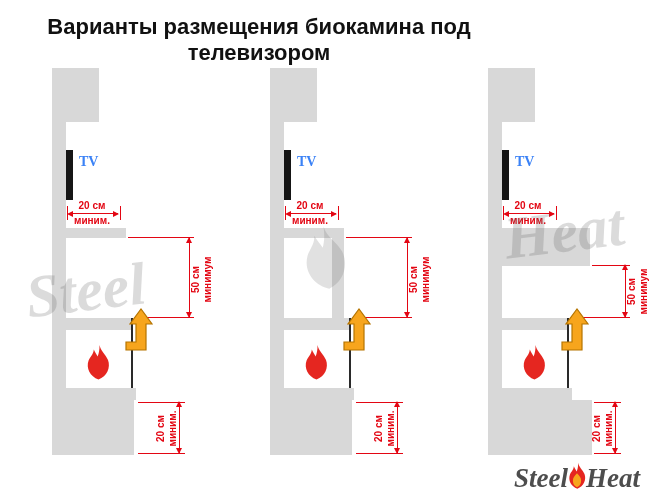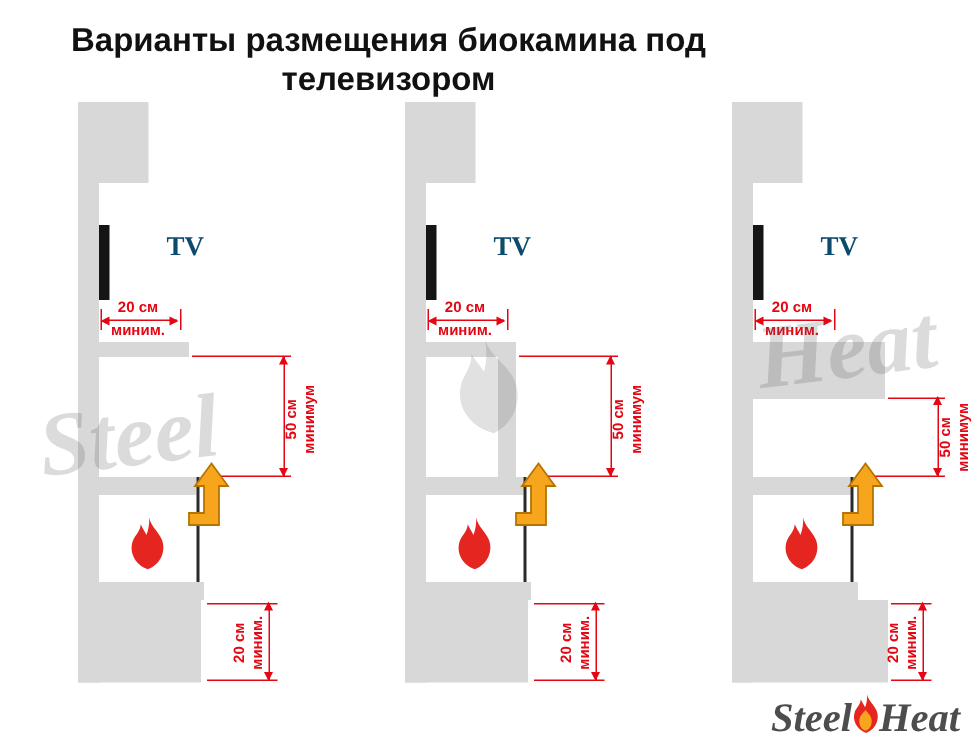--- a/index.html
+++ b/index.html
@@ -10,21 +10,21 @@
   html,body{margin:0;padding:0;}
   body{width:650px;height:502px;position:relative;background:#fff;overflow:hidden;
        font-family:"Liberation Sans",sans-serif;}
   .title{position:absolute;top:14px;left:0;width:518px;text-align:center;
          font-size:22px;font-weight:700;color:#111;}
   .panel{position:absolute;top:66px;width:212px;height:394px;}
   #p1{left:32px}#p2{left:250px}#p3{left:468px}
   .wall,.dline,.dim,.vtext,.tri,.tvbar,.tvlabel,.glass,.icon{position:absolute;}
   .wall{background:var(--wall);}
   .tvbar{background:#151515;}
-  .tvlabel{font-family:"Liberation Serif",serif;font-weight:700;font-size:18px;color:#0c4a6e;margin-left:32px;}
+  .tvlabel{font-family:"Liberation Serif",serif;font-weight:700;font-size:14px;color:#3b82f6;}
   .dim{color:var(--red);font-weight:700;font-size:10px;line-height:1.1;text-align:center;white-space:nowrap;}
   .dline{background:var(--red);}
   .vtext{transform:rotate(-90deg);color:var(--red);font-weight:700;font-size:10px;
          line-height:1.2;text-align:center;white-space:nowrap;}
   .tri{width:0;height:0;}
   .tri-l{border-top:3px solid transparent;border-bottom:3px solid transparent;border-right:6px solid var(--red);}
   .tri-r{border-top:3px solid transparent;border-bottom:3px solid transparent;border-left:6px solid var(--red);}
   .tri-u{border-left:3px solid transparent;border-right:3px solid transparent;border-bottom:6px solid var(--red);}
   .tri-d{border-left:3px solid transparent;border-right:3px solid transparent;border-top:6px solid var(--red);}
   .glass{width:2px;background:#2a2a2a;}

